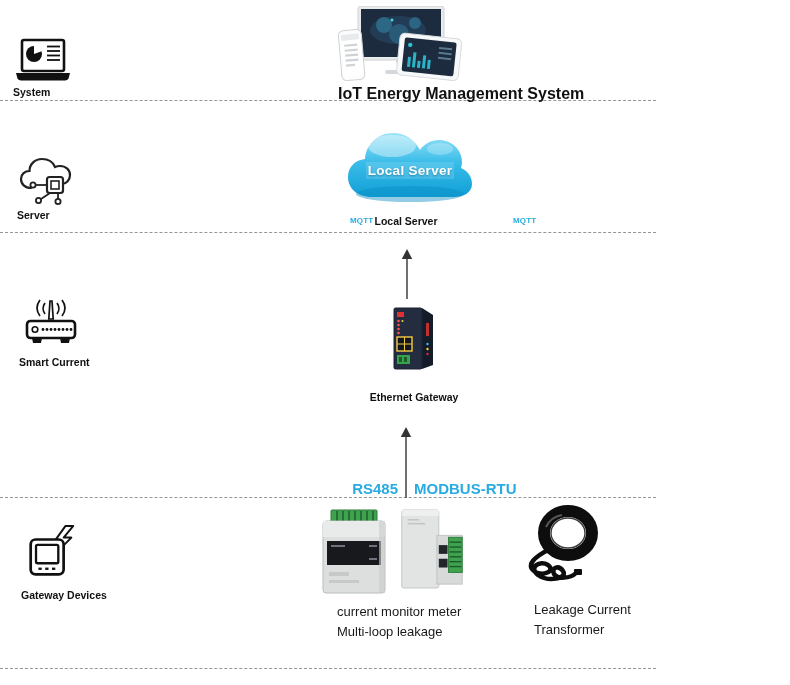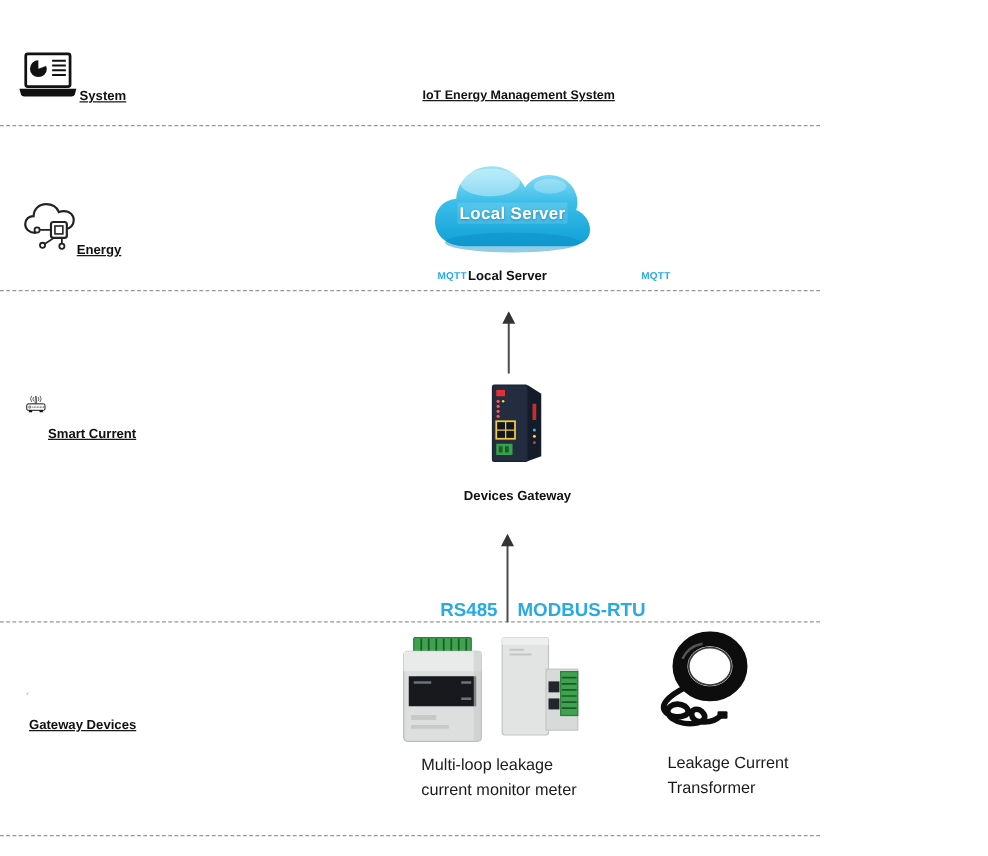--- a/index.html
+++ b/index.html
@@ -1,19 +1,19 @@
 <!DOCTYPE html>
 <html><head>
 <meta charset="utf-8">
 <style>
   html,body{margin:0;padding:0;background:#ffffff;}
   .canvas{position:relative;width:790px;height:685px;background:#ffffff;overflow:hidden;
           font-family:"Liberation Sans",sans-serif;color:#1a1a1a;}
   .sep{position:absolute;left:0;width:656px;height:0;border-top:1px dashed #969696;}
-  .node{position:absolute;display:flex;flex-direction:row;align-items:flex-end;text-decoration:underline;}
+  .node{position:absolute;display:flex;flex-direction:column;align-items:flex-start;}
   .node-label{font-weight:bold;font-size:10.5px;color:#111;margin-top:3px;white-space:nowrap;text-align:center;}
   .proto{position:absolute;font-weight:bold;color:#29abe2;white-space:nowrap;}
   .proto.small{font-size:8px;letter-spacing:.2px;padding-left:31px;}
   .proto.bus{font-size:15px;}
   .caption-bold{position:absolute;font-weight:bold;font-size:10.5px;color:#111;text-align:center;white-space:nowrap;}
   .cloud-text{position:absolute;left:344px;top:163px;width:132px;text-align:center;color:#fff;
               font-weight:bold;font-size:13.5px;text-shadow:0 1px 2px rgba(0,70,100,.45);letter-spacing:.3px;}
   .photo-caption{position:absolute;font-size:13px;line-height:20px;color:#1a1a1a;font-weight:normal;white-space:nowrap;}
   svg{display:block;}
 </style>
@@ -82,36 +82,36 @@
           <rect x="90" y="54" width="3" height="9"></rect>
         </g>
         <g fill="#5a7a8f">
           <rect x="100" y="40" width="13" height="2"></rect>
           <rect x="100" y="45" width="13" height="2"></rect>
           <rect x="100" y="50" width="13" height="2"></rect>
         </g>
         <circle cx="71" cy="41" r="2.2" fill="#2fc1d8"></circle>
       </g>
     </svg>
-    <div class="node-label" style="font-size:10px">IoT Energy Management System</div>
+    <div class="node-label" style="font-size:16px">IoT Energy Management System</div>
   </div>
 
   <div class="node" style="left:17px;top:154px;width:80px">
     <svg width="56" height="52" viewBox="0 0 56 52">
       <path d="M14,34 C8,34 4,30 4,25 C4,20 8,17 12.5,17 C12.5,10 18,5 25,5 C31,5 36,8 38,13 C39.2,12.5 41,12 43,12 C49,12 53,16 53,21 C53,26 49.5,29.5 45,30" fill="none" stroke="#222" stroke-width="2.2" stroke-linecap="round"></path>
       <rect x="30" y="23" width="16" height="16" rx="2.5" fill="#fff" stroke="#222" stroke-width="2.2"></rect>
       <rect x="34" y="27" width="8" height="8" fill="none" stroke="#222" stroke-width="1.6"></rect>
       <line x1="30" y1="31" x2="19" y2="31" stroke="#222" stroke-width="1.8"></line>
       <circle cx="16" cy="31" r="2.6" fill="#fff" stroke="#222" stroke-width="1.8"></circle>
       <line x1="33" y1="39" x2="24" y2="45" stroke="#222" stroke-width="1.8"></line>
       <circle cx="21.5" cy="46.5" r="2.6" fill="#fff" stroke="#222" stroke-width="1.8"></circle>
       <line x1="41" y1="39" x2="41" y2="45" stroke="#222" stroke-width="1.8"></line>
       <circle cx="41" cy="47.5" r="2.6" fill="#fff" stroke="#222" stroke-width="1.8"></circle>
     </svg>
-    <div class="node-label">Energy</div>
+    <div class="node-label">Server</div>
   </div>
 
   <svg width="132" height="96" viewBox="0 0 132 96" style="position:absolute;left:344px;top:116px">
     <defs>
       <linearGradient id="cg" x1="0" y1="0" x2="0" y2="1">
         <stop offset="0" stop-color="#9ae4f8"></stop>
         <stop offset="0.45" stop-color="#3bbde9"></stop>
         <stop offset="1" stop-color="#0f9fd6"></stop>
       </linearGradient>
     </defs>
@@ -172,21 +172,21 @@
     <line x1="18.5" y1="34" x2="18.5" y2="48" stroke="#f6c945" stroke-width="1"></line>
     <line x1="11" y1="41" x2="26" y2="41" stroke="#f6c945" stroke-width="1"></line>
     <rect x="11" y="52" width="13" height="9" fill="#37a24c"></rect>
     <rect x="13" y="54" width="3" height="5" fill="#1d5a2a"></rect>
     <rect x="18" y="54" width="3" height="5" fill="#1d5a2a"></rect>
     <rect x="40" y="20" width="3" height="13" fill="#c32f2f"></rect>
     <circle cx="41.5" cy="41" r="1.2" fill="#39c0ed"></circle>
     <circle cx="41.5" cy="46" r="1.2" fill="#ffd43b"></circle>
     <circle cx="41.5" cy="51" r="1.2" fill="#e03131"></circle>
   </svg>
-  <div class="caption-bold" style="left:364px;top:391px;width:100px">Devices Gateway</div>
+  <div class="caption-bold" style="left:364px;top:391px;width:100px">Ethernet Gateway</div>
 
   <svg width="14" height="71" viewBox="0 0 14 71" style="position:absolute;left:399px;top:427px">
     <line x1="7" y1="71" x2="7" y2="8" stroke="#4d4d4d" stroke-width="1.6"></line>
     <polygon points="7,0 1.8,10 12.2,10" fill="#333"></polygon>
   </svg>
 
   <div class="proto bus" style="left:352px;top:480px;width:46px;text-align:right">RS485</div>
   <div class="proto bus" style="left:414px;top:480px">MODBUS-RTU</div>
 
   <div class="node" style="left:21px;top:524px;width:88px">
@@ -236,22 +236,22 @@
       <line x1="59" y1="47" x2="71" y2="47"></line>
         <line x1="59" y1="52" x2="71" y2="52"></line>
       <line x1="59" y1="57" x2="71" y2="57"></line>
         <line x1="59" y1="62" x2="71" y2="62"></line>
     </g>
     <rect x="48" y="40" width="9" height="9" fill="#22262b"></rect>
     <rect x="48" y="54" width="9" height="9" fill="#22262b"></rect>
   </svg>
 
   <div class="photo-caption" style="left:337px;top:602px">
+    <div>current monitor meter</div>
     <div>Multi-loop leakage</div>
-    <div>current monitor meter</div>
   </div>
 
   <svg width="88" height="80" viewBox="0 0 88 80" style="position:absolute;left:518px;top:505px">
     <ellipse cx="50" cy="28" rx="24" ry="22" fill="none" stroke="#0d0d0d" stroke-width="12"></ellipse>
     <ellipse cx="50" cy="28" rx="17" ry="15" fill="none" stroke="#3a3a3a" stroke-width="1.4"></ellipse>
     <path d="M28,22 A22,20 0 0 1 44,10" fill="none" stroke="#555" stroke-width="2"></path>
     <path d="M32,44 C16,52 8,60 16,66 C25,72 38,66 30,60 C22,55 10,62 20,70 C30,77 50,74 45,66 C41,60 33,62 36,69 C39,74 52,74 58,68" fill="none" stroke="#0d0d0d" stroke-width="4.5" stroke-linecap="round"></path>
     <rect x="56" y="64" width="8" height="6" rx="1" fill="#0d0d0d"></rect>
   </svg>
 

